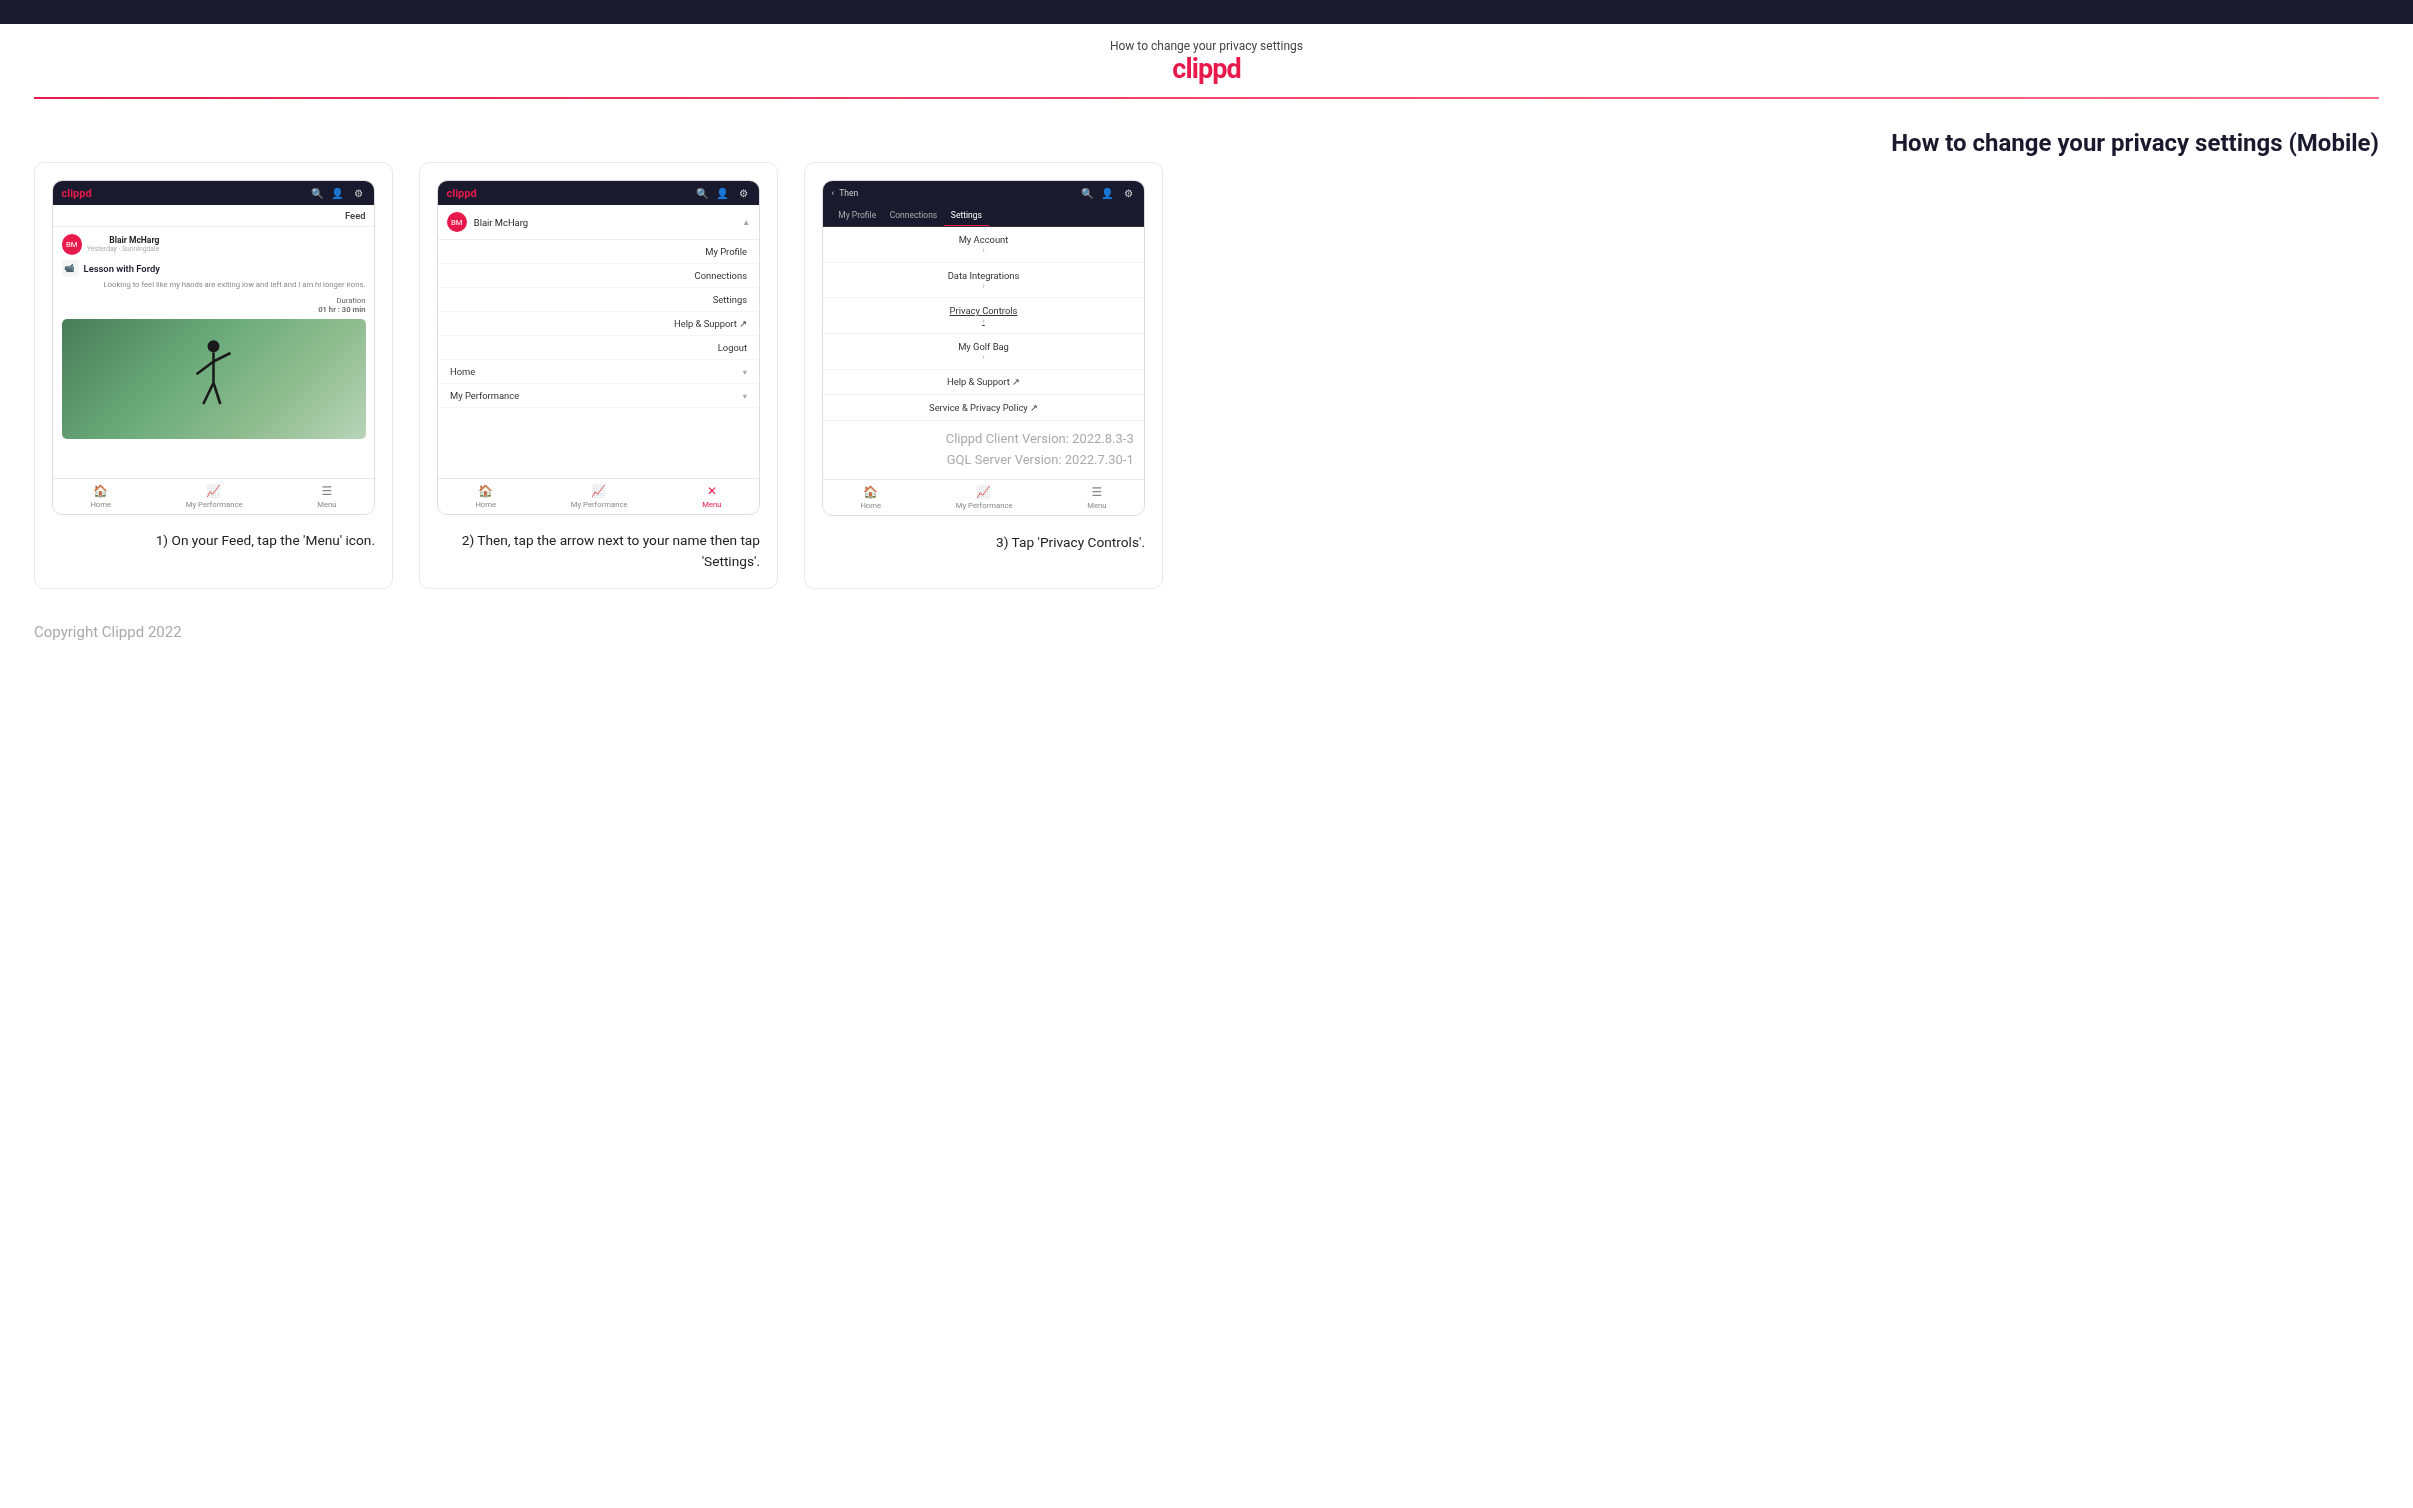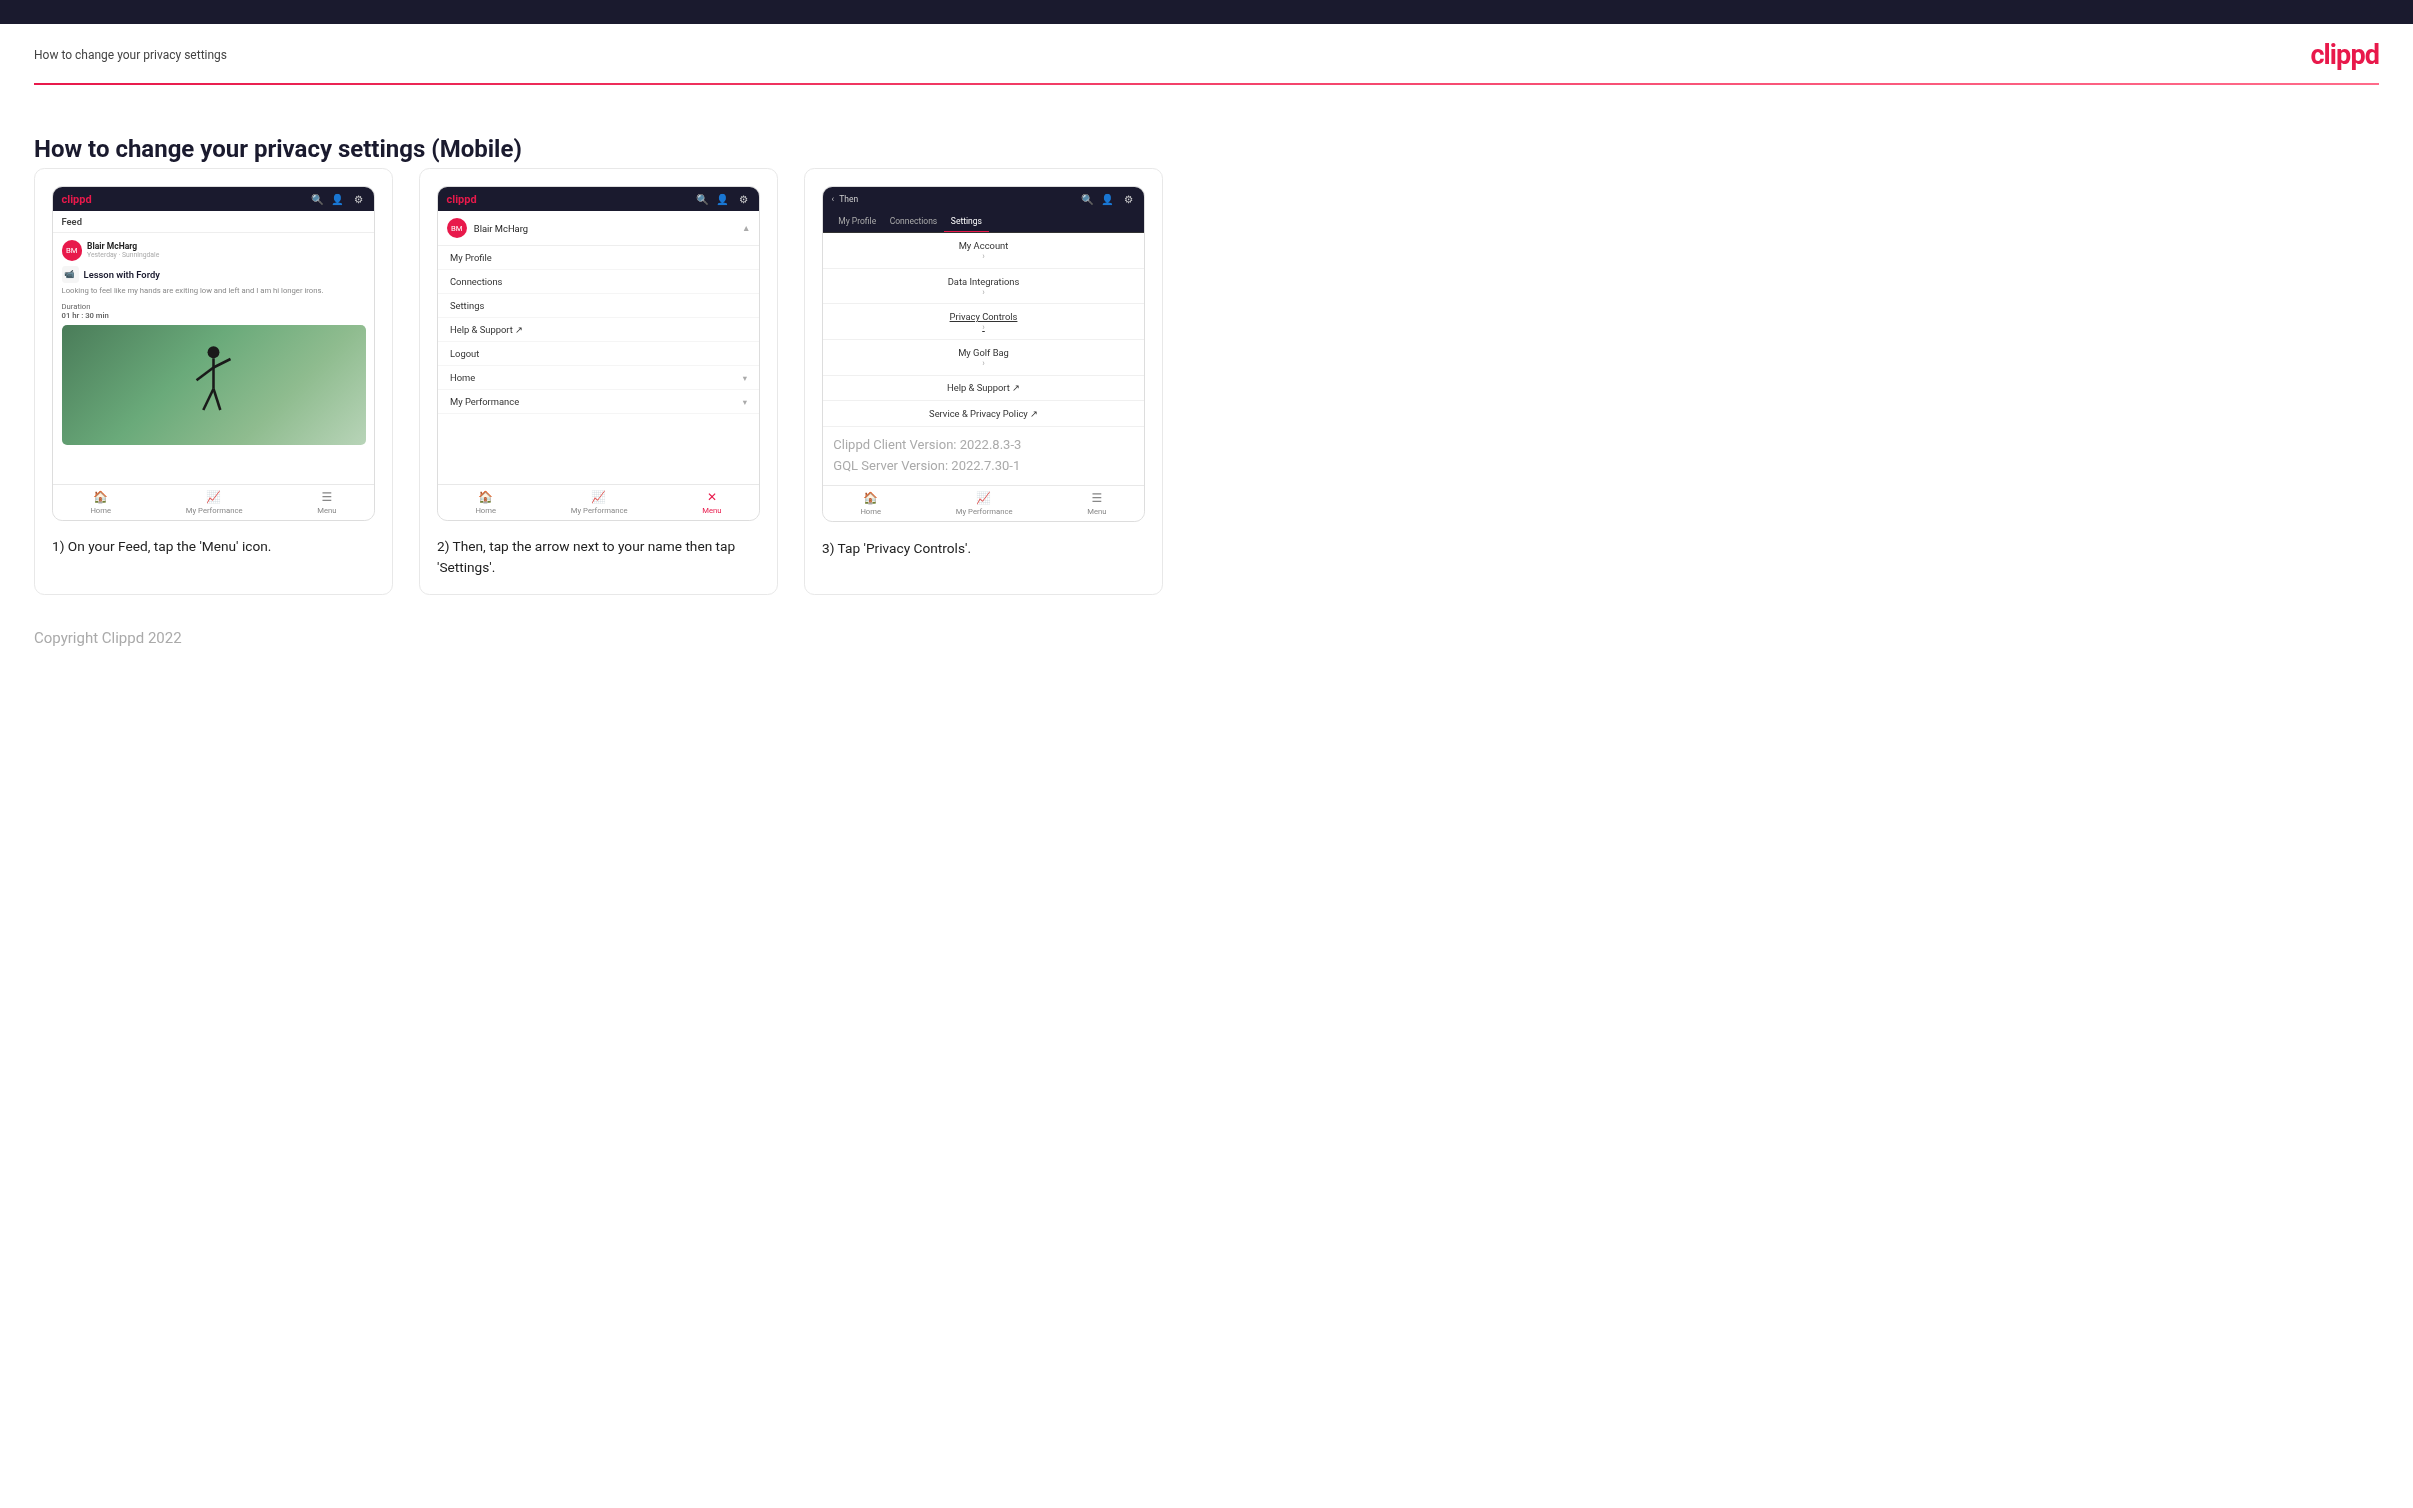--- a/index.html
+++ b/index.html
@@ -11,38 +11,40 @@
     .top-bar {
       background: #1a1a2e;
       height: 24px;
       width: 100%;
     }
     .header {
       display: flex;
       align-items: center;
       justify-content: space-between;
       padding: 15.4px 34px 12px 34px;
+      flex-direction: column;
     }
     .header-title {
       font-size: 12px;
       color: #444;
     }
     .logo {
       font-size: 27px;
       font-weight: 700;
       color: #e8194b;
       letter-spacing: -0.9px;
     }
     .divider {
       height: 1.7px;
       background: linear-gradient(to right, #e8194b, #ff6b8a);
       margin: 0 34px;
     }
     .main-content {
-      padding: 50px 34px 17px 34px;
+      padding: 30px 34px 17px 34px;
+      text-align: right;
     }
     .page-heading {
       font-size: 24px;
       font-weight: 700;
       color: #1a1a2e;
       margin-bottom: 5.1px;
     }
     .page-subheading {
       font-size: 15.4px;
       color: #555;

